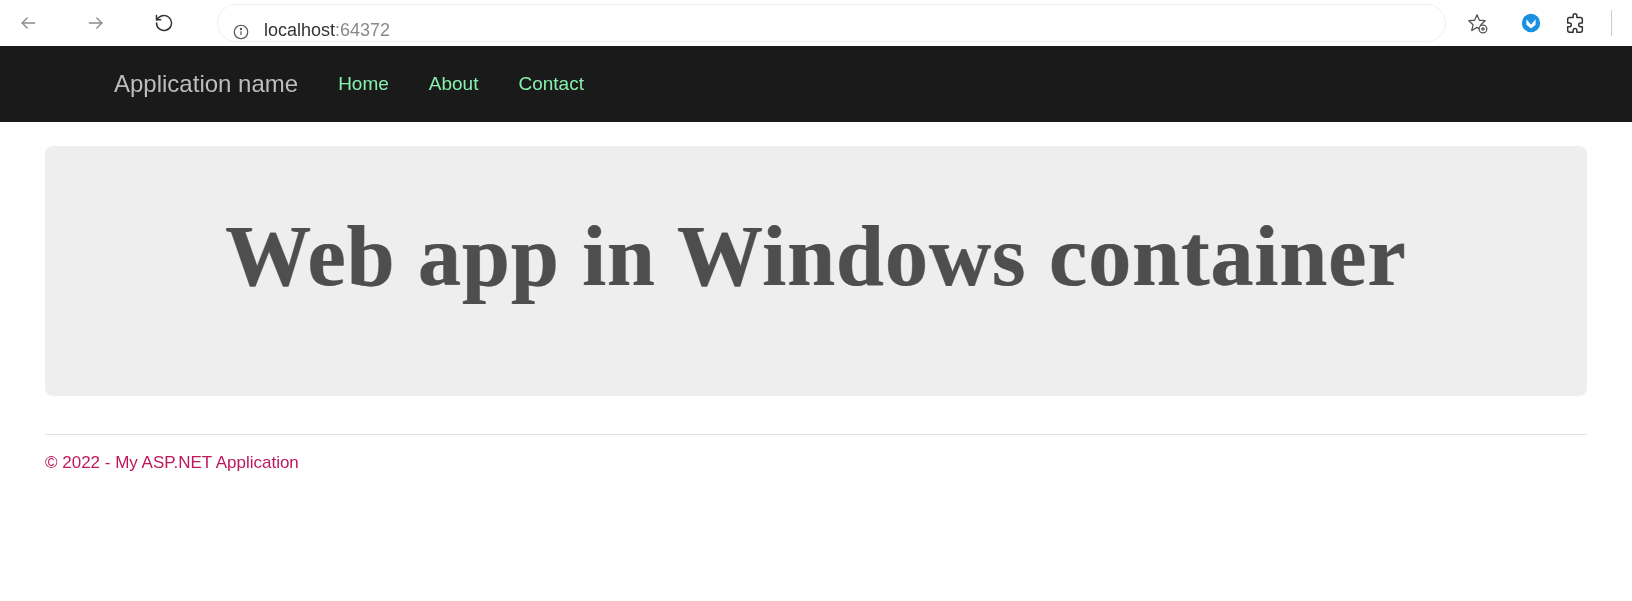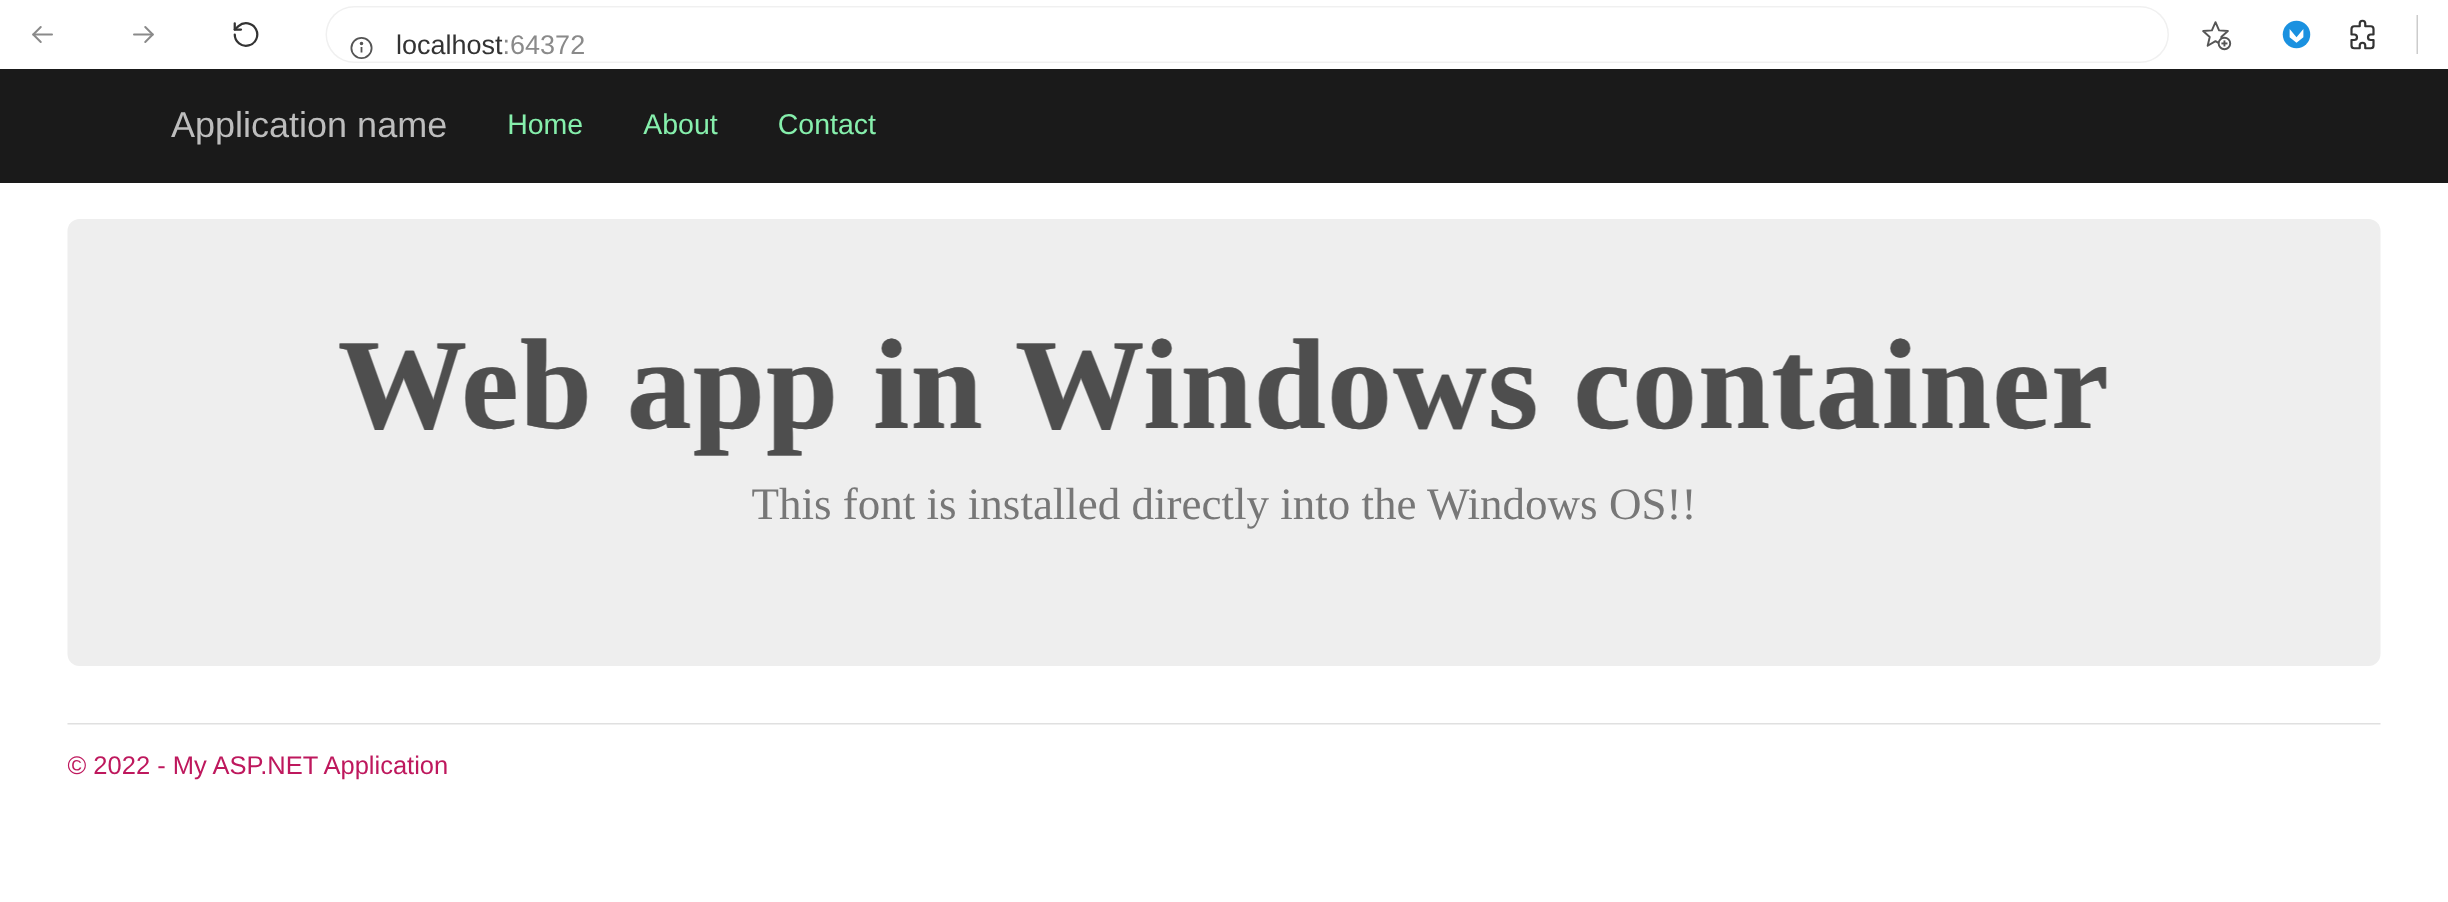--- a/index.html
+++ b/index.html
@@ -193,17 +193,16 @@
 <div class="app-navbar">
   <a class="brand">Application name</a>
   <a class="nav-link">Home</a>
   <a class="nav-link">About</a>
   <a class="nav-link">Contact</a>
 </div>
 
 <div class="container">
   <div class="jumbotron">
     <h1 class="hero-title">Web app in Windows container</h1>
-    <div class="hero-sub">This font is installed directly into the Windows OS!!</div>
   </div>
   <hr class="sep">
   <div class="footer-text">© 2022 - My ASP.NET Application</div>
 </div>
 
 </body></html>

